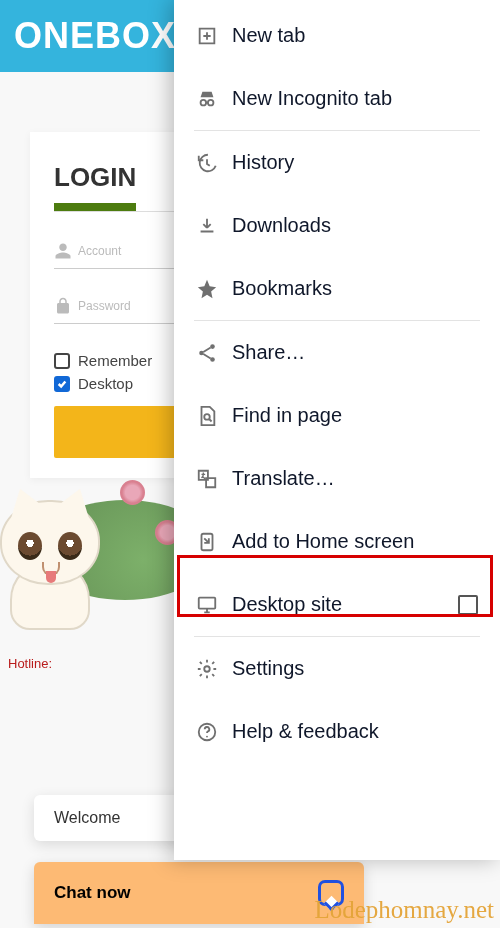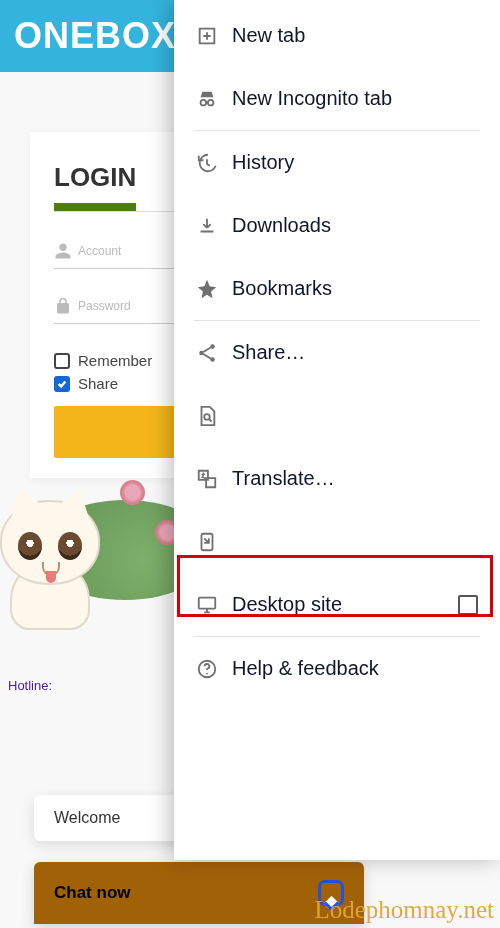--- a/index.html
+++ b/index.html
@@ -111,43 +111,43 @@
   .cat-ear-r{ right:4px; transform:rotate(18deg);}
   .cat-eye { position:absolute; top:30px; width:24px; height:28px; border-radius:50%;
     background: radial-gradient(circle at 50% 40%, #fff 0 18%, #6b4a30 18% 60%, #3a2a18 60%);}
   .cat-eye.l{left:16px;} .cat-eye.r{right:16px;}
   .cat-mouth{ position:absolute; top:60px; left:40px; width:18px; height:14px; border:2px solid #c09070; border-top:none; border-radius:0 0 12px 12px;}
   .cat-tongue{ position:absolute; top:69px; left:44px; width:10px; height:12px; background:#e77a7a; border-radius:0 0 8px 8px;}
 
   .hotline {
     position: absolute;
     left: 8px;
-    top: 678px;
+    top: 656px;
     font-size: 13px;
-    color: #4c1d95;
+    color: #b91c1c;
   }
 
   .welcome-card {
     position: absolute;
     left: 34px;
     top: 795px;
     background: #fff;
     border-radius: 6px;
     box-shadow: 0 4px 14px rgba(0,0,0,0.12);
     padding: 14px 20px;
     font-size: 16px;
     color: #333;
     width: 300px;
   }
 
   .chat-card {
     position: absolute;
     left: 34px;
     top: 862px;
-    background: #a16207;
+    background: #fdba74;
     border-radius: 6px 6px 0 0;
     box-shadow: 0 4px 14px rgba(0,0,0,0.15);
     padding: 18px 20px;
     width: 330px;
     font-weight: 700;
     font-size: 17px;
     display:flex;
     justify-content: space-between;
     align-items: center;
   }
@@ -253,21 +253,21 @@
     <div class="chk-row">
       <span class="box"></span>
       <span>Remember</span>
     </div>
     <div class="chk-row checked">
       <span class="box">
           <svg viewBox="0 0 12 12">
             <path d="M2 6l3 3 5-6"></path>
           </svg>
         </span>
-      <span>Share</span>
+      <span>Desktop</span>
     </div>
 
     <div class="btn-login"></div>
   </div>
 
 </div>
 
 <div class="cat-area">
   <div class="bush"></div>
   <div class="flower" style="left:120px; top:10px;"></div>
@@ -359,49 +359,60 @@
     <span>Share…</span>
   </div>
   <div class="menu-item">
     <span class="micon">
         <svg viewBox="0 0 24 24">
           <path d="M6 2h9l5 5v15H6z" fill="none" stroke="#707070" stroke-width="2"></path>
           <circle cx="12" cy="13" r="3" fill="none" stroke="#707070" stroke-width="2"></circle>
           <path d="M14 15l3 3" stroke="#707070" stroke-width="2"></path>
         </svg>
       </span>
+    <span>Find in page</span>
   </div>
   <div class="menu-item">
     <span class="micon">
         <svg viewBox="0 0 24 24">
           <path d="M3 3h10v10H3zM11 11h10v10H11z" fill="none" stroke="#707070" stroke-width="2"></path>
           <path d="M6 7h4M8 5v2c0 2-2 4-2 4M7 9l3 3" stroke="#707070" stroke-width="1.5" fill="none"></path>
         </svg>
       </span>
     <span>Translate…</span>
   </div>
   <div class="menu-item">
     <span class="micon">
         <svg viewBox="0 0 24 24">
           <rect x="6" y="3" width="12" height="18" rx="2" fill="none" stroke="#707070" stroke-width="2"></rect>
           <path d="M9 8l5 5M14 8v5h-5" fill="none" stroke="#707070" stroke-width="2"></path>
         </svg>
       </span>
+    <span>Add to Home screen</span>
   </div>
   <div class="menu-item">
     <span class="micon">
         <svg viewBox="0 0 24 24">
           <rect x="3" y="4" width="18" height="12" rx="1" fill="none" stroke="#707070" stroke-width="2"></rect>
           <path d="M9 20h6M12 16v4" stroke="#707070" stroke-width="2"></path>
         </svg>
       </span>
     <span>Desktop site</span>
     <span class="trail"></span>
   </div>
   <div class="menu-sep"></div>
+  <div class="menu-item">
+    <span class="micon">
+        <svg viewBox="0 0 24 24">
+          <circle cx="12" cy="12" r="3" fill="none" stroke="#707070" stroke-width="2"></circle>
+          <path d="M12 2v3M12 19v3M4.2 4.2l2.1 2.1M17.7 17.7l2.1 2.1M2 12h3M19 12h3M4.2 19.8l2.1-2.1M17.7 6.3l2.1-2.1" stroke="#707070" stroke-width="2"></path>
+        </svg>
+      </span>
+    <span>Settings</span>
+  </div>
   <div class="menu-item">
     <span class="micon">
         <svg viewBox="0 0 24 24">
           <circle cx="12" cy="12" r="9" fill="none" stroke="#707070" stroke-width="2"></circle>
           <path d="M9.5 9a2.5 2.5 0 1 1 3.5 2.3c-.8.4-1 1-1 1.7" fill="none" stroke="#707070" stroke-width="2"></path>
           <circle cx="12" cy="17" r="1" fill="#707070"></circle>
         </svg>
       </span>
     <span>Help &amp; feedback</span>
   </div>

